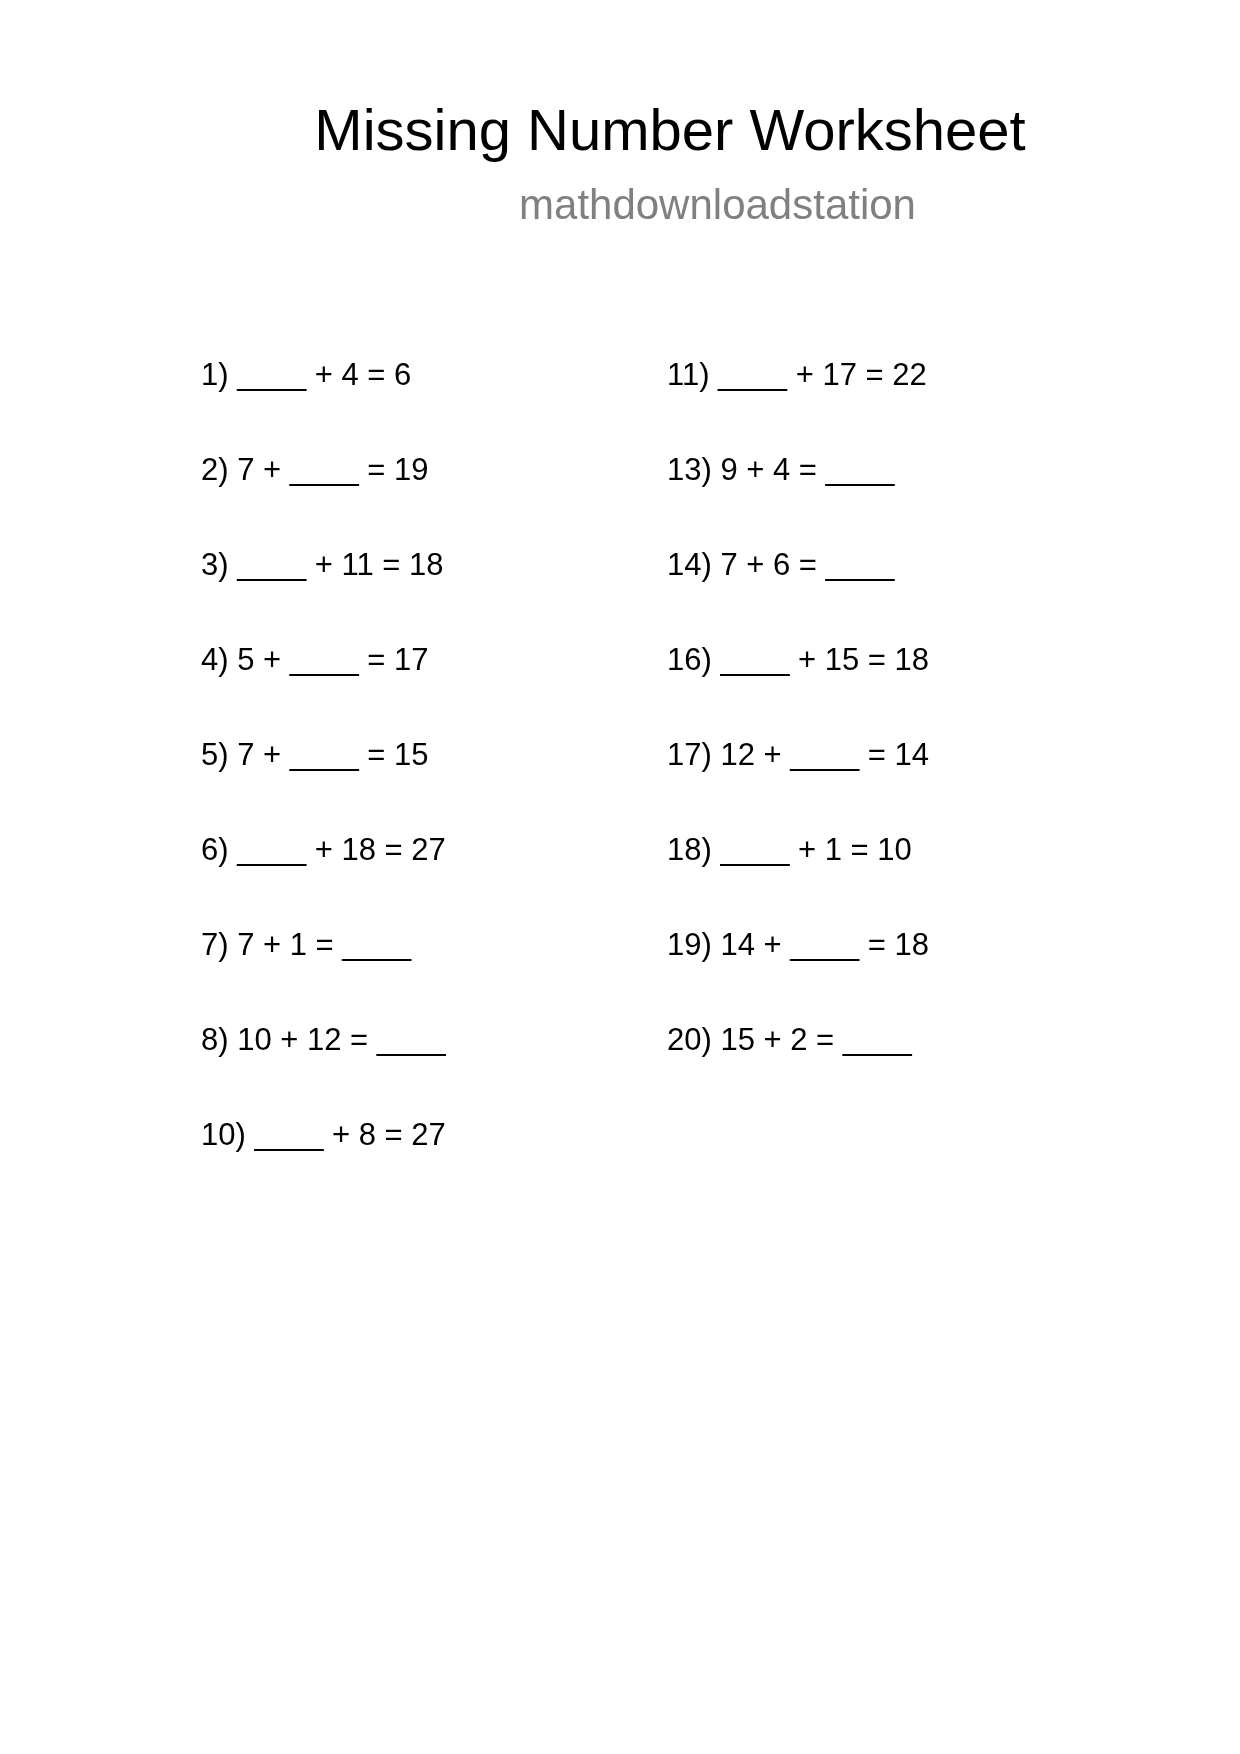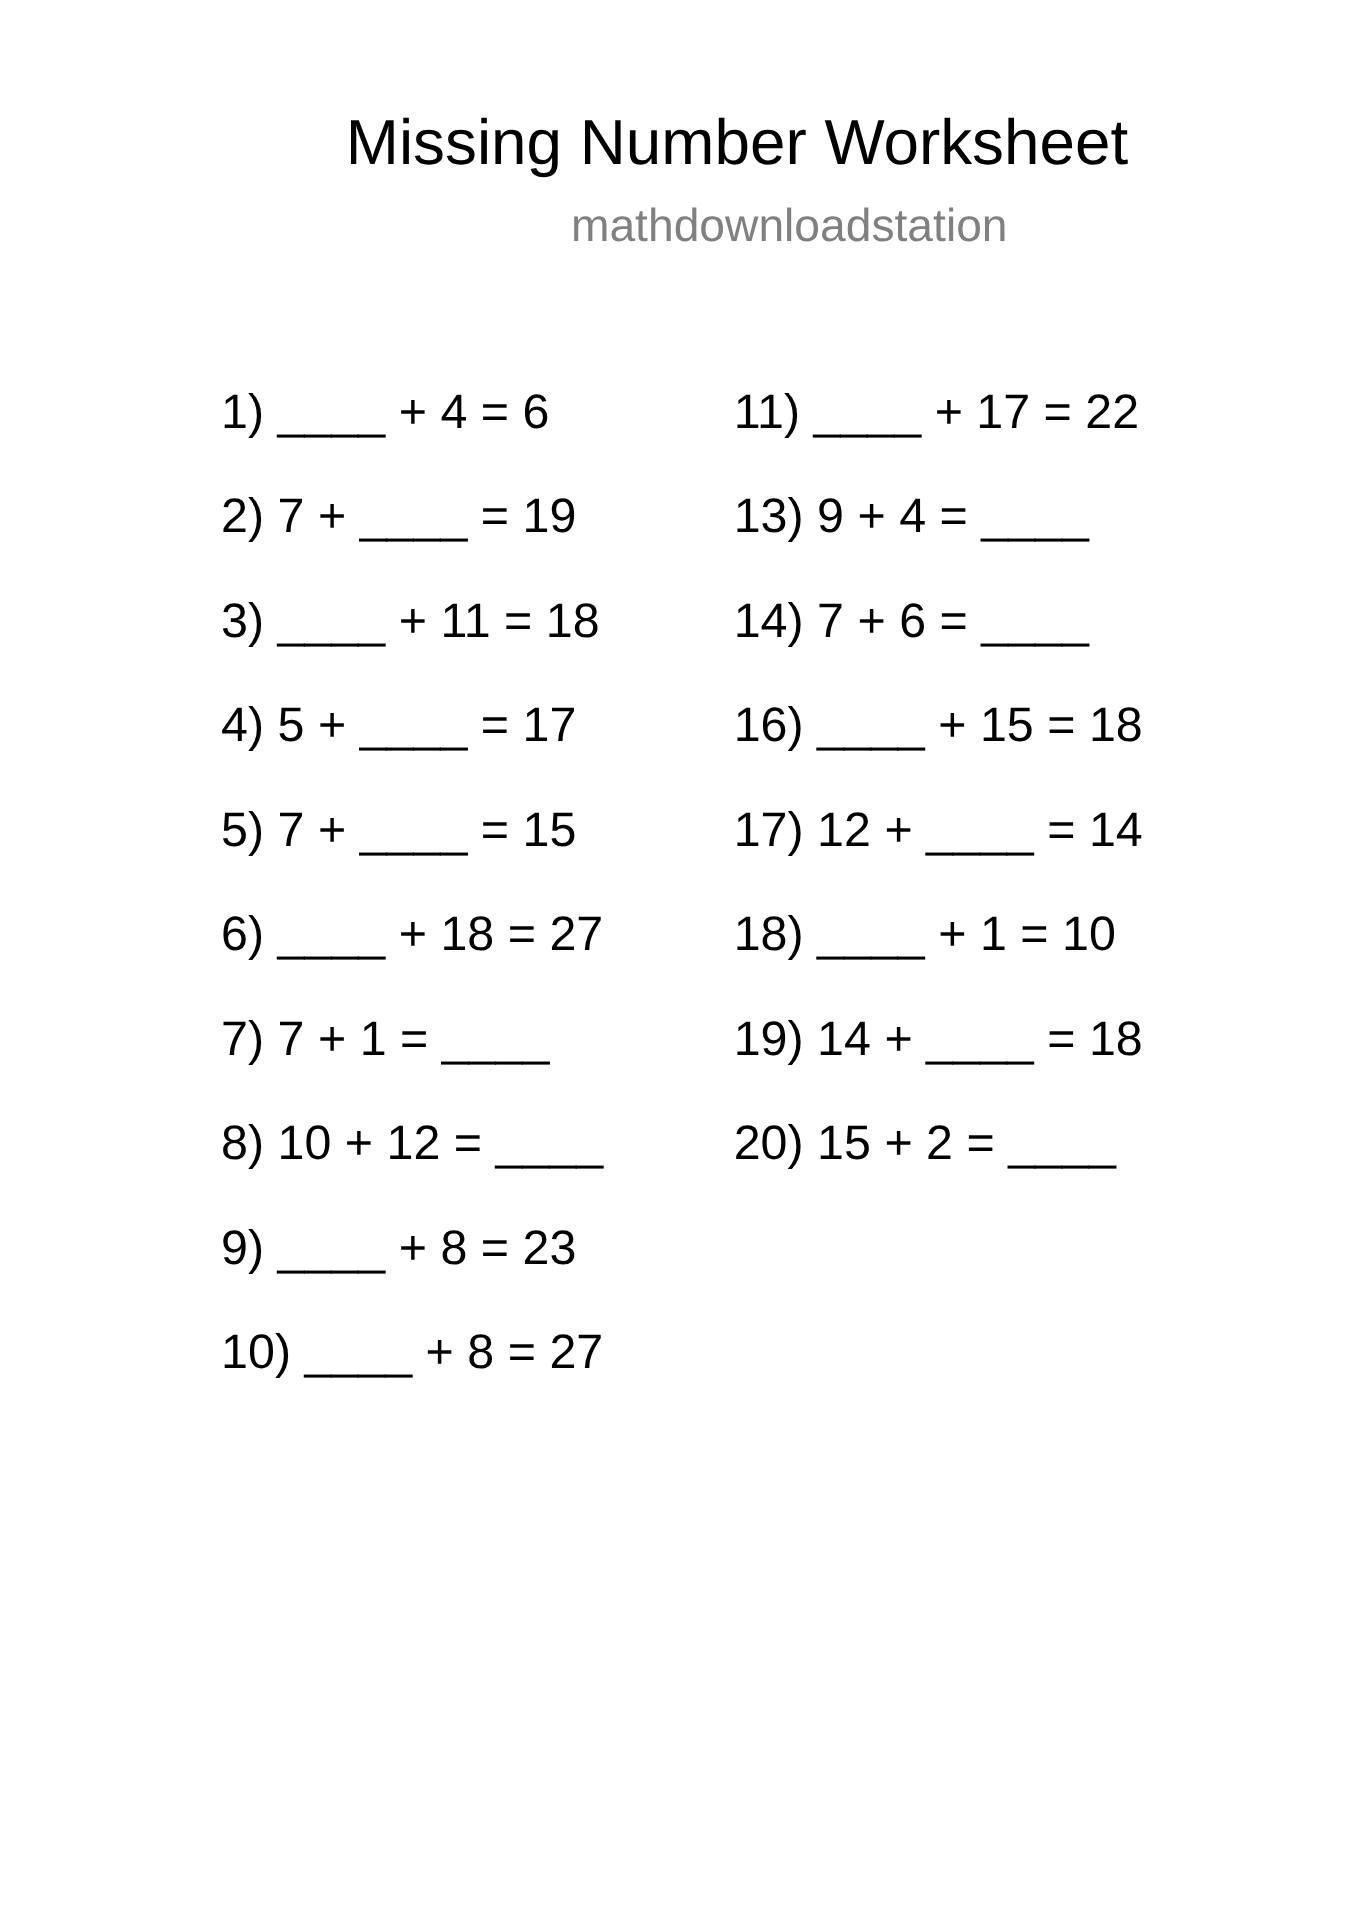--- a/index.html
+++ b/index.html
@@ -5,38 +5,37 @@
   html, body { margin: 0; padding: 0; background: #ffffff; }
   body { width: 1240px; height: 1754px; position: relative; overflow: hidden;
          font-family: "Liberation Sans", sans-serif; color: #000; }
   .title { position: absolute; left: 0; width: 1340px; top: 95px; text-align: center;
            font-size: 58px; line-height: 70px; color: #000; }
   .subtitle { position: absolute; left: 0; width: 1435px; top: 180px; text-align: center;
               font-size: 42px; line-height: 50px; color: #808080; }
   .col { position: absolute; top: 350px; }
   .col.left { left: 201px; }
   .col.right { left: 667px; }
-  .problem { height: 95px; font-size: 44px; line-height: 50px; white-space: pre; }
+  .problem { height: 95px; font-size: 31px; line-height: 50px; white-space: pre; }
 </style>
 </head>
 <body>
 
 <div class="title">Missing Number Worksheet</div>
 <div class="subtitle">mathdownloadstation</div>
 
 <div class="col left">
   <div class="problem">1) ____ + 4 = 6</div>
   <div class="problem">2) 7 + ____ = 19</div>
   <div class="problem">3) ____ + 11 = 18</div>
   <div class="problem">4) 5 + ____ = 17</div>
   <div class="problem">5) 7 + ____ = 15</div>
   <div class="problem">6) ____ + 18 = 27</div>
   <div class="problem">7) 7 + 1 = ____</div>
   <div class="problem">8) 10 + 12 = ____</div>
-  <div class="problem">9) ____ + 8 = 23</div>
   <div class="problem">10) ____ + 8 = 27</div>
 </div>
 
 <div class="col right">
   <div class="problem">11) ____ + 17 = 22</div>
   <div class="problem">13) 9 + 4 = ____</div>
   <div class="problem">14) 7 + 6 = ____</div>
   <div class="problem">16) ____ + 15 = 18</div>
   <div class="problem">17) 12 + ____ = 14</div>
   <div class="problem">18) ____ + 1 = 10</div>

